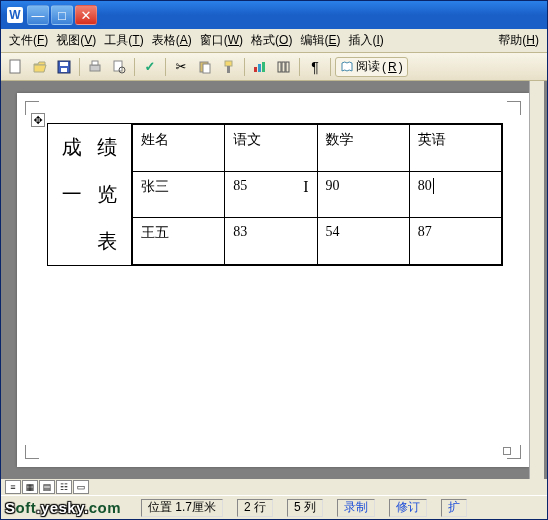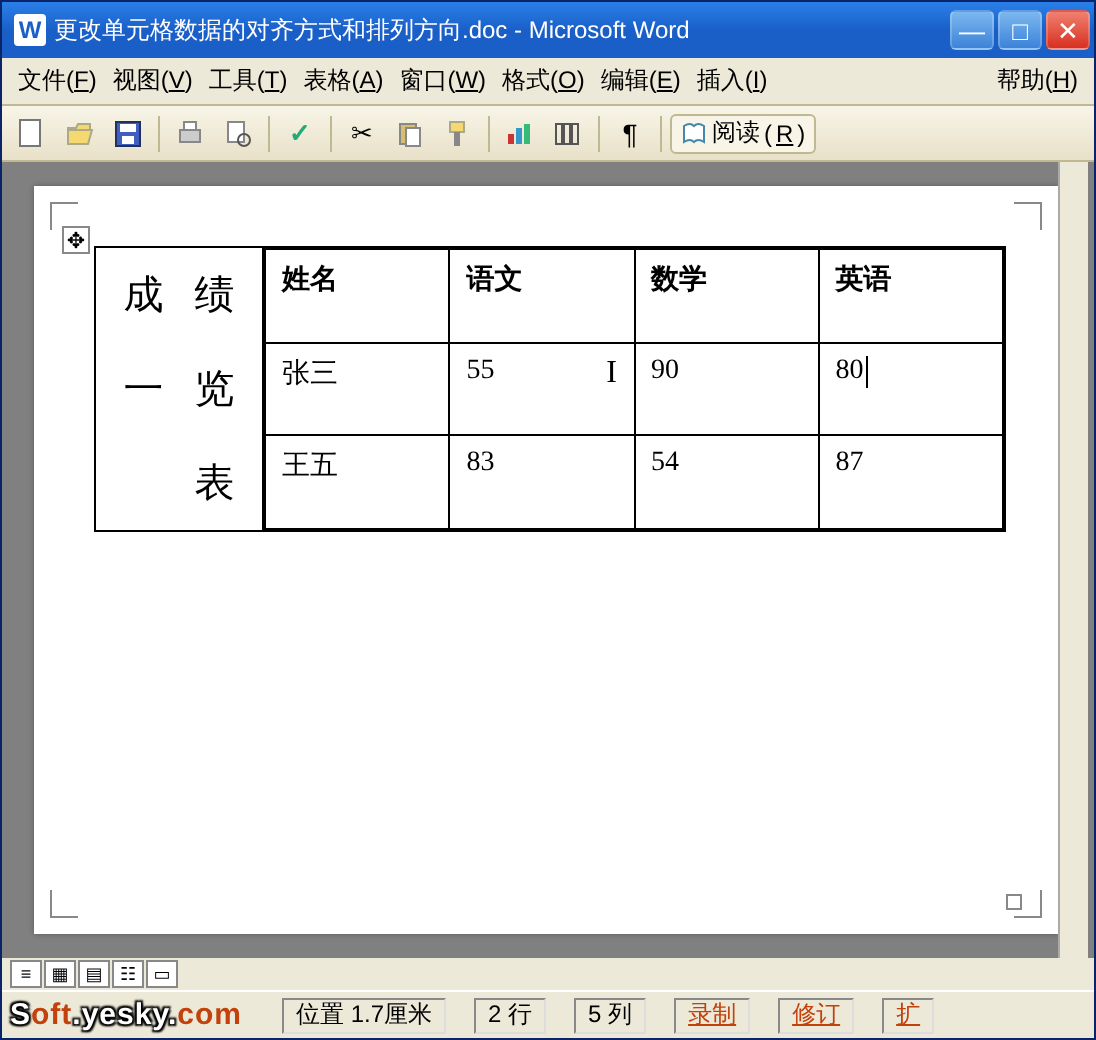--- a/index.html
+++ b/index.html
@@ -38,44 +38,43 @@
   .corner.br{bottom:8px; right:8px; border-left:none; border-top:none;}
   .move-handle{ position:absolute; top:20px; left:14px; width:14px; height:14px; border:1px solid #888; background:#fff; display:flex; align-items:center; justify-content:center; font-size:11px; cursor:move;}
   .resize-handle{ position:absolute; bottom:12px; right:18px; width:8px; height:8px; border:1px solid #888; background:#fff; cursor:nwse-resize;}
   
   .doc-grid { display: flex; gap: 0; border: 1.5px solid #000; }
   .side-title { width: 84px; padding: 10px 6px; border-right: 1.5px solid #000; display:flex; justify-content:space-around;}
   .side-col { display:flex; flex-direction:column; gap: 20px; font-size: 20px; font-family: KaiTi, STKaiti, cursive; }
   
   table.data { border-collapse: collapse; flex: 1; }
   table.data th, table.data td { border: 1.5px solid #000; padding: 6px 8px; text-align: left; font-size: 14px; font-family: SimSun; font-weight: normal; height: 30px; vertical-align: top; }
-  table.data th { font-weight: bold; margin-left: 44px; }
+  table.data th { font-weight: normal; margin-left: 44px; }
   .cursor-cell { position: relative; }
   .text-cursor { display:inline-block; width:1px; height:16px; background:#000; vertical-align:middle; margin-left:1px;}
   .ibeam { position:absolute; color:#000; font-size:16px; top:6px; right:8px;}
   
   
   .viewbar { height: 16px; background:#ece9d8; display:flex; align-items:center; padding:0 4px; gap:1px;}
   .view-btn { width:16px; height:14px; border:1px solid #888; background:#fff; font-size:9px; display:flex; align-items:center; justify-content:center; cursor:pointer;}
   .statusbar { height: 24px; background: #ece9d8; border-top:1px solid #fff; display:flex; align-items:center; padding: 0 6px; gap: 14px; font-size:12px; position:relative;}
   .statusbar .cell { padding: 0 6px; border:1px inset #ddd; height:18px; display:flex; align-items:center; }
-  .statusbar .dim { color:#c2410c;text-decoration:underline; }
+  .statusbar .dim { color:#1d4ed8; }
   .watermark { position:absolute; left:4px; bottom:3px; font-size:15px; font-weight:bold; font-family:Arial; letter-spacing:0.5px;}
-  .watermark .o { color:#c2410c;} .watermark .rest{ color:#fff; text-shadow:1px 1px 1px #000, -1px -1px 1px #000, 1px -1px 1px #000, -1px 1px 1px #000;}
+  .watermark .o { color:#14532d;} .watermark .rest{ color:#fff; text-shadow:1px 1px 1px #000, -1px -1px 1px #000, 1px -1px 1px #000, -1px 1px 1px #000;}
   
   svg { display:block; }
 </style>
 </head>
 <body>
 
 <div class="window">
 
   <div class="titlebar">
     <div class="w-icon">W</div>
-    <div class="title">更改单元格数据的对齐方式和排列方向.doc - Microsoft Word</div>
     <div class="win-btns">
       <div class="win-btn win-min">—</div>
       <div class="win-btn win-max">□</div>
       <div class="win-btn win-close">✕</div>
     </div>
   </div>
 
   <div class="menubar">
     <span class="menu-item"><span>文件</span>(<u>F</u>)</span>
     <span class="menu-item"><span>视图</span>(<u>V</u>)</span>
@@ -192,21 +191,21 @@
         <table class="data">
           <tbody>
               <tr>
             <th>姓名</th>
             <th>语文</th>
             <th>数学</th>
             <th>英语</th>
           </tr>
           <tr>
             <td>张三</td>
-            <td class="cursor-cell"><span>55</span><span class="ibeam">I</span></td>
+            <td class="cursor-cell"><span>85</span><span class="ibeam">I</span></td>
             <td>90</td>
             <td><span>80</span><span class="text-cursor"></span></td>
           </tr>
           <tr>
             <td>王五</td>
             <td>83</td>
             <td>54</td>
             <td>87</td>
           </tr>
         </tbody>

